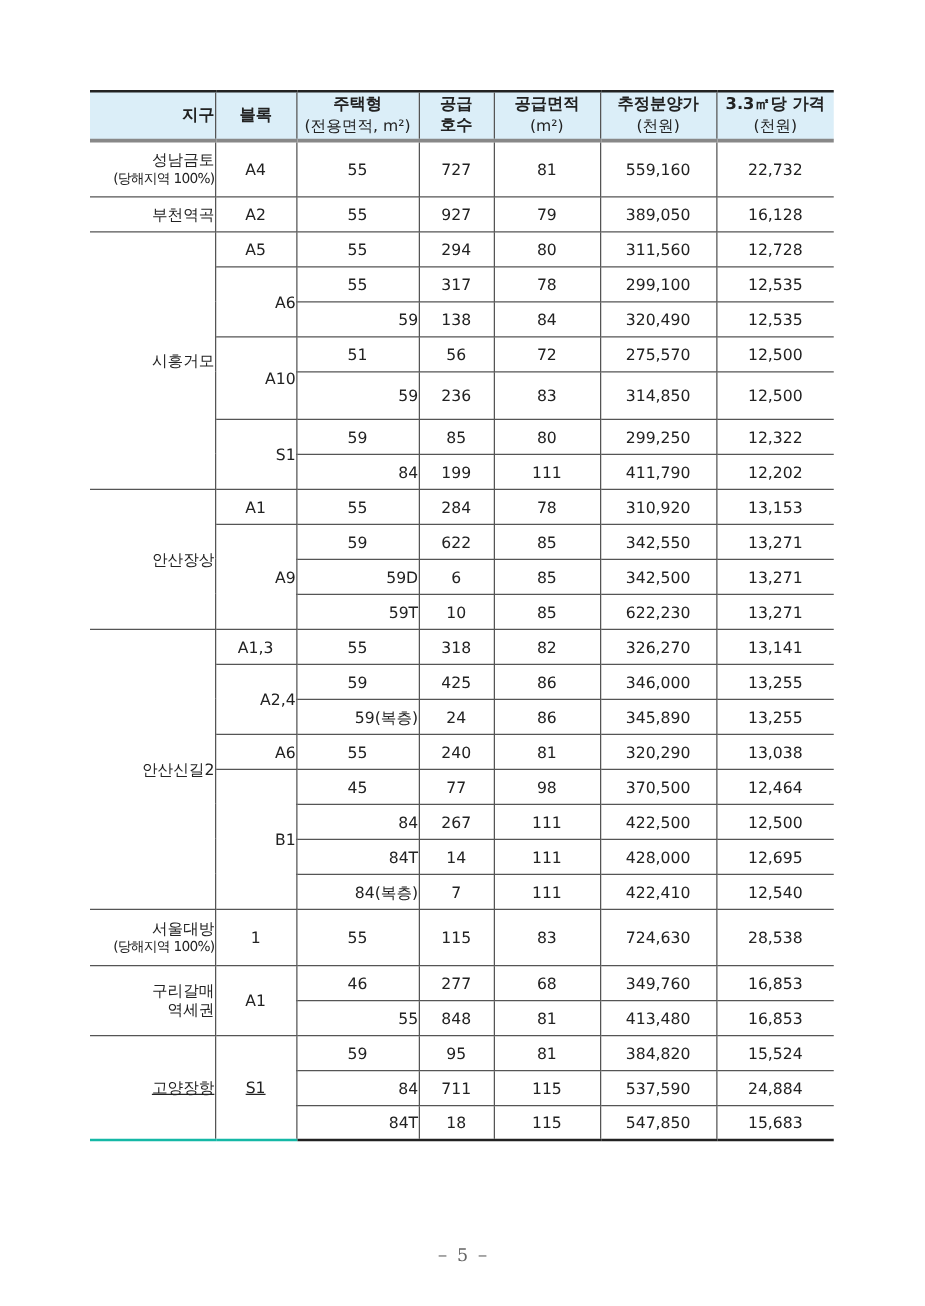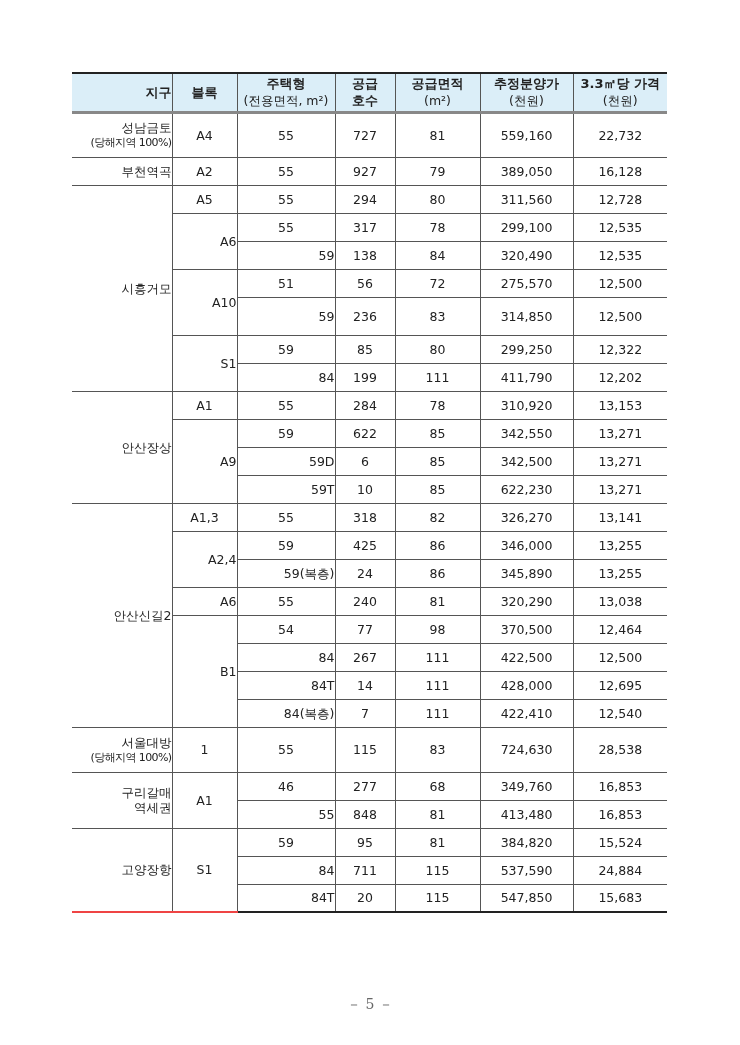--- a/index.html
+++ b/index.html
@@ -10,21 +10,21 @@
   .tbl th, .tbl td { border:1px solid #555; text-align:center; vertical-align:middle; padding:0; font-size:12.5px; line-height:15px; }
   .tbl tr > :first-child { border-left:none;text-align:right; }
   .tbl tr > :last-child { border-right:none;text-align:center; }
   .tbl thead tr { height:39px; }
   .tbl thead th { background:#dbeef8; font-weight:bold; font-size:13px; border-top:2px solid #222; border-bottom:3px solid #888; line-height:17px; }
   .tbl thead th .sub { font-weight:normal; display:block; font-size:12.5px; }
   .tbl tbody tr { height:28px; }
   .tbl tbody tr.tall { height:45px; }
   .tbl tbody tr.mid { height:38px; }
   .tbl tbody tr:last-child td { border-bottom:2px solid #222; }
-  .tbl td.last-col { border-bottom:2px solid #ef4444; }
+  .tbl td.last-col { border-bottom:2px solid #14b8a6;text-decoration:underline; }
   .small { font-size:11px; letter-spacing:-0.6px; display:block; }
   .footer { position:absolute; top:996px; left:0; width:740px; text-align:center; font-family:"DejaVu Serif","Liberation Serif",serif; font-size:14px; color:#666; }
 </style>
 </head>
 <body>
 
 <table class="tbl">
   <colgroup>
       <col class="c1">
       <col class="c2">
@@ -181,21 +181,21 @@
     <tr>
       <td>A6</td>
       <td>55</td>
       <td>240</td>
       <td>81</td>
       <td>320,290</td>
       <td>13,038</td>
     </tr>
     <tr>
       <td rowspan="4">B1</td>
-      <td>54</td>
+      <td>45</td>
       <td>77</td>
       <td>98</td>
       <td>370,500</td>
       <td>12,464</td>
     </tr>
     <tr>
       <td>84</td>
       <td>267</td>
       <td>111</td>
       <td>422,500</td>
@@ -254,21 +254,21 @@
     </tr>
     <tr>
       <td>84</td>
       <td>711</td>
       <td>115</td>
       <td>537,590</td>
       <td>24,884</td>
     </tr>
     <tr>
       <td>84T</td>
-      <td>20</td>
+      <td>18</td>
       <td>115</td>
       <td>547,850</td>
       <td>15,683</td>
     </tr>
   </tbody>
 </table>
 
 <div class="footer">－ 5 －</div>
 
 </body></html>

